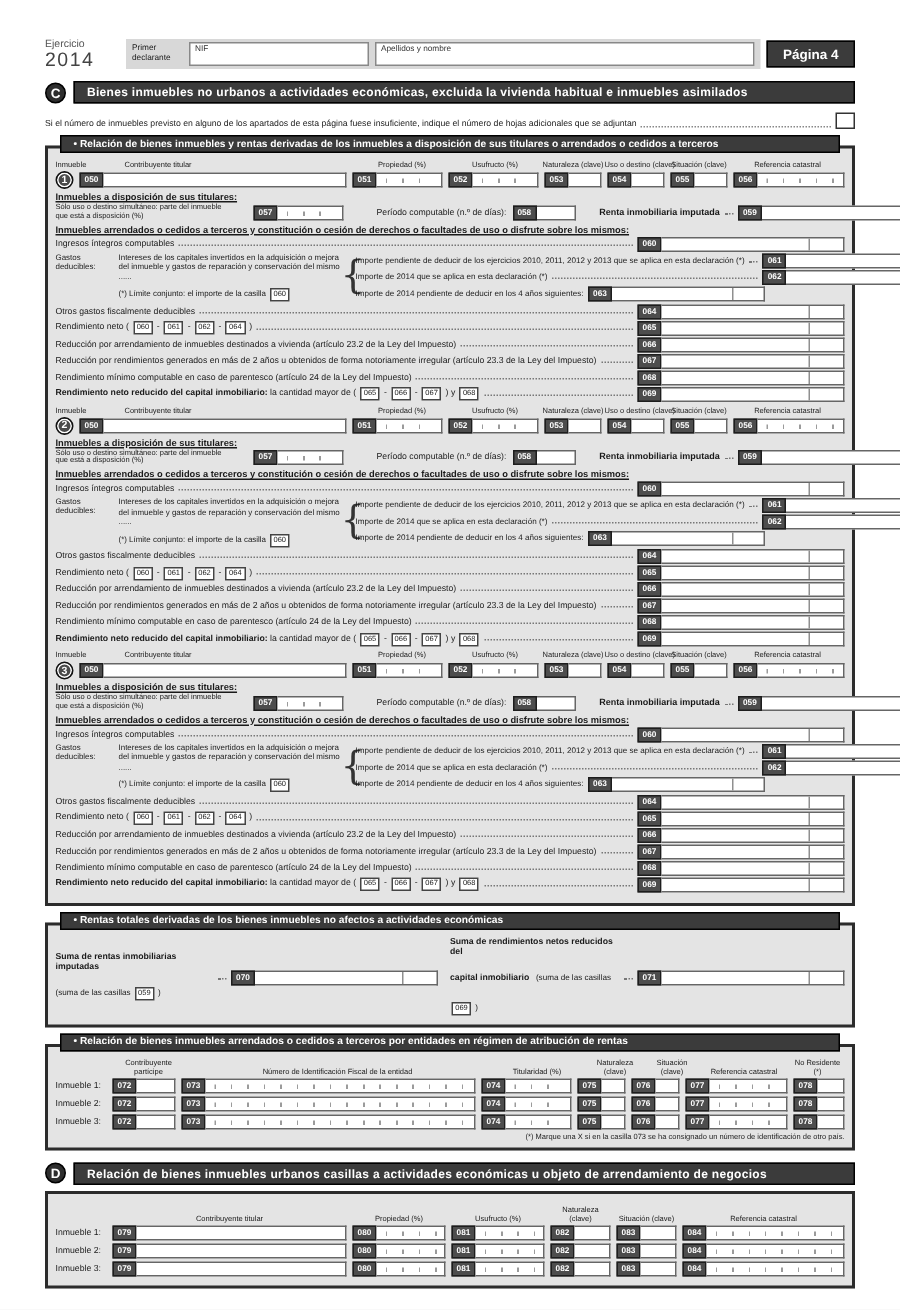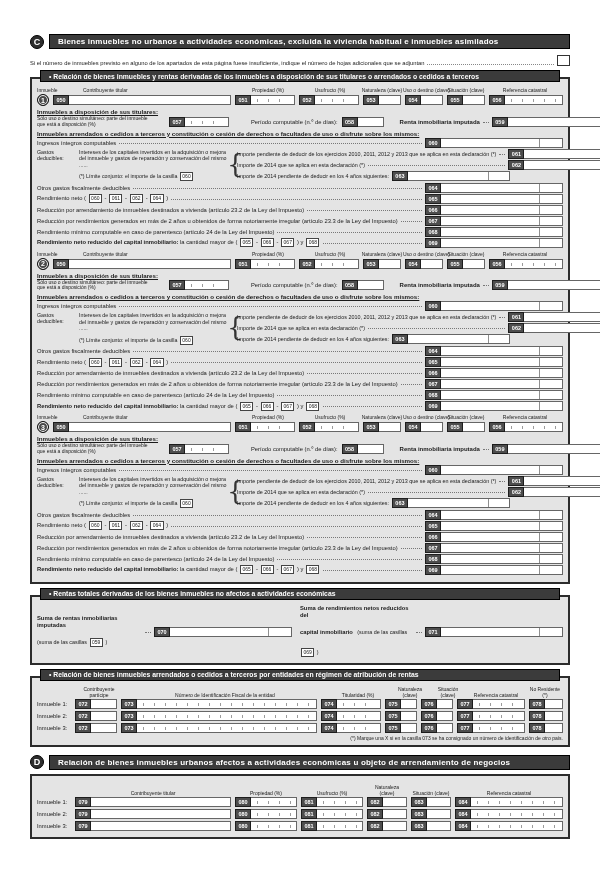--- a/index.html
+++ b/index.html
@@ -94,20 +94,32 @@
   .tbl-row { display:flex; align-items:center; margin-bottom:2px; }
   .row-lbl { width:38px; font-size:5.8px; text-align:left; flex:none; }
   .foot { font-size:5px; text-align:right; margin-top:2px; color:#222; }
   .gap2 { width:4px; flex:none; } .gap3 { width:8px; flex:none; }
 </style>
 </head>
 <body>
 
 <div class="page">
 
+  <div class="top">
+    <div class="ej">
+      <div class="ej-l">Ejercicio</div>
+      <div class="ej-y">2014</div>
+    </div>
+    <div class="decl-strip">
+      <div class="decl-lbl">Primer declarante</div>
+      <div class="wbox nif">NIF</div>
+      <div class="wbox ape">Apellidos y nombre</div>
+    </div>
+    <div class="pg-badge">Página 4</div>
+  </div>
 
   <div class="sec-letter-row">
     <div class="letter-circle">C</div>
     <div class="letter-bar">Bienes inmuebles no urbanos a actividades económicas, excluida la vivienda habitual e inmuebles asimilados</div>
   </div>
 
   <div class="note-row">
     <span>Si el número de inmuebles previsto en alguno de los apartados de esta página fuese insuficiente, indique el número de hojas adicionales que se adjuntan</span>
     <span class="note-dots"></span>
     <span class="note-box"></span>
@@ -877,21 +889,21 @@
             <div class="tag">078</div>
       <div class="f" style="width:18px"></div>
           </div>
   </div>
 </div>
     <div class="foot">(*) Marque una X si en la casilla 073 se ha consignado un número de identificación de otro país.</div>
   </div>
 
   <div class="sec-letter-row">
     <div class="letter-circle">D</div>
-    <div class="letter-bar">Relación de bienes inmuebles urbanos afectos a actividades económicas u objeto de arrendamiento de negocios</div>
+    <div class="letter-bar">Relación de bienes inmuebles urbanos casillas a actividades económicas u objeto de arrendamiento de negocios</div>
   </div>
   <div class="sec-box" style="margin-top:4px">
     <div class="tbl-head">
       <div style="width:38px"></div>
       <div style="width:156px">Contribuyente titular</div>
       <div class="gap2"></div>
       <div style="width:62px">Propiedad (%)</div>
       <div class="gap2"></div>
       <div style="width:62px">Usufructo (%)</div>
       <div class="gap2"></div>

